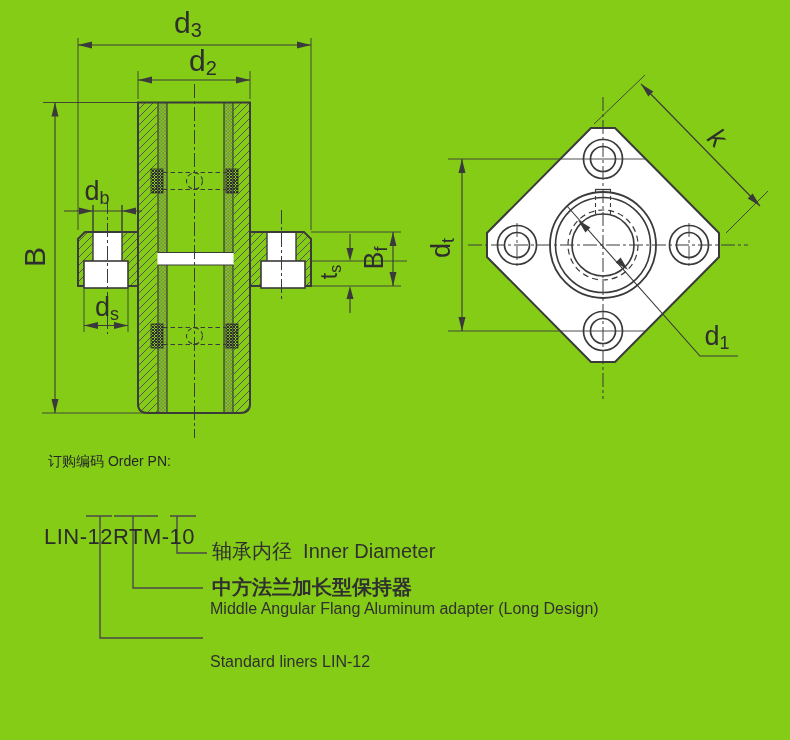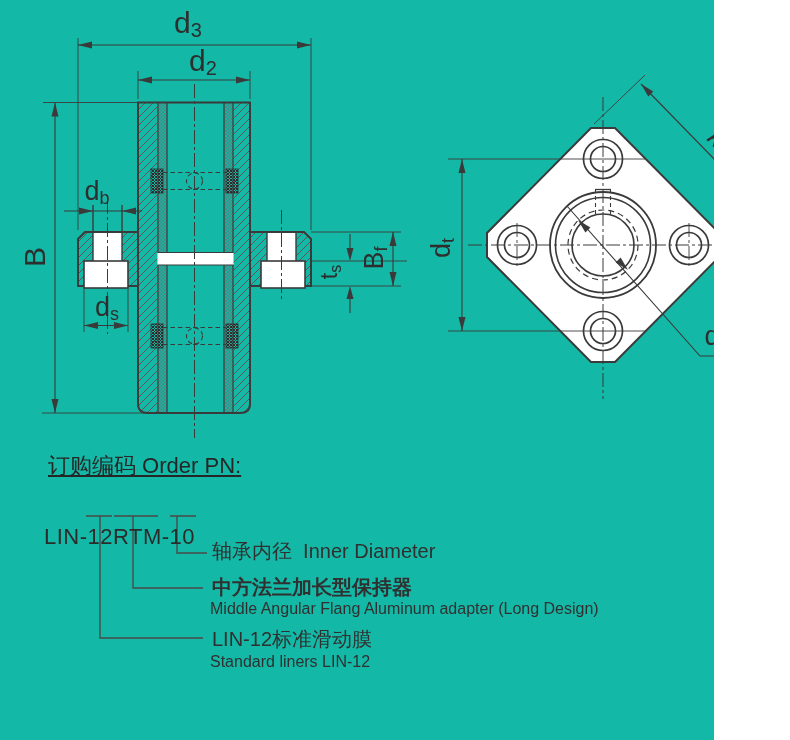--- a/index.html
+++ b/index.html
@@ -1,28 +1,28 @@
 <!DOCTYPE html>
 <html><head>
 <meta charset="utf-8">
 <style>
   html,body{margin:0;padding:0;background:#fff;}
-  #stage{position:relative;width:714px;height:740px;background:#14b8a6;overflow:hidden;
+  #stage{position:relative;width:790px;height:740px;background:#84cc16;overflow:hidden;
          font-family:"Liberation Sans",sans-serif;}
   #draw{position:absolute;left:0;top:0;}
   .dim{position:absolute;color:#2e2e2e;white-space:nowrap;
        transform:translate(-50%,-50%);line-height:1;}
   .dim .b{font-size:27px;}
   .dim .s{font-size:18px;vertical-align:-4px;}
   .dim.big .b{font-size:30px;}
   .dim.big .s{font-size:20px;}
   .dim.rot{transform:translate(-50%,-50%) rotate(-90deg);}
   .dim.rot45{transform:translate(-50%,-50%) rotate(45deg);font-style:italic;}
   .txt{position:absolute;color:#303030;white-space:pre;line-height:1.15;}
-  .heading{font-size:22px;color:#262626;text-decoration:underline;}
+  .heading{font-size:14px;color:#262626;}
   .code{font-size:22px;letter-spacing:0.5px;color:#2b2b2b;margin-top:32px;}
   .cn{font-size:20px;}
   .en{font-size:16px;}
 </style>
 </head>
 <body>
 
 <div id="stage">
 
 <svg id="draw" width="790" height="740" viewBox="0 0 790 740">
@@ -206,16 +206,15 @@
 <div class="dim" style="left:717px;top:337px;"><span class="b">d</span><span class="s">1</span></div>
 
 <div class="txt heading" style="left:48px;top:453px;">订购编码 Order PN:</div>
 <div class="txt code" style="left:44px;top:492px;">LIN-12RTM-10</div>
 
 <div class="txt cn" style="left:212px;top:540px;">轴承内径  Inner Diameter</div>
 
 <div class="txt cn" style="left:212px;top:576px;font-weight:bold;">中方法兰加长型保持器</div>
 <div class="txt en" style="left:210px;top:600px;">Middle Angular Flang Aluminum adapter (Long Design)</div>
 
-<div class="txt cn" style="left:212px;top:628px;">LIN-12标准滑动膜</div>
 <div class="txt en" style="left:210px;top:653px;">Standard liners LIN-12</div>
 
 </div>
 
 </body></html>

